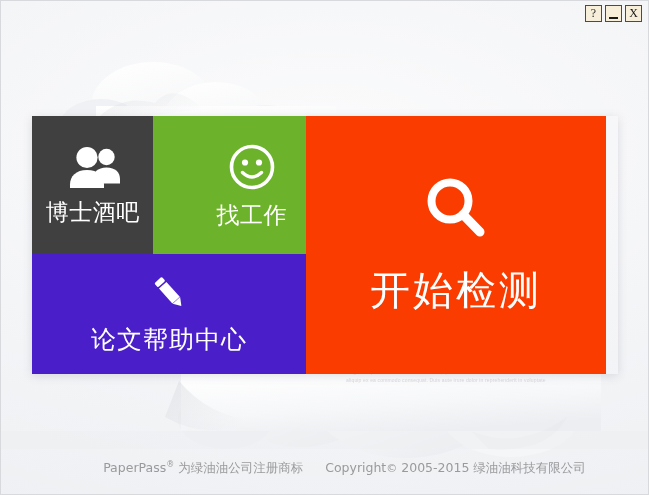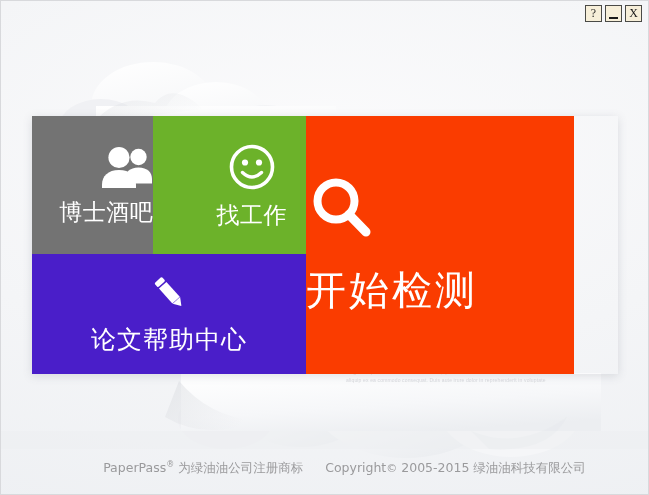--- a/index.html
+++ b/index.html
@@ -116,43 +116,42 @@
     display: flex;
     flex-direction: column;
     align-items: center;
     justify-content: center;
     cursor: pointer;
     overflow: hidden;
   }
   .tile-doctor-bar {
     width: 153px;
     height: 138px;
-    background: #737373;
-    align-items: flex-end;
+    background: #404040;
   }
   .tile-find-job {
     width: 137px;
     height: 138px;
     background: #6cb22a;
     padding-left: 44px;
   }
   .tile-paper-help {
     width: 274px;
     height: 120px;
     background: #4a1ec9;
     justify-content: center;
     gap: 10px;
   }
   .tile-start-check {
-    width: 268px;
+    width: 300px;
     height: 258px;
     background: #fa3c00;
     display: flex;
     flex-direction: column;
-    align-items: flex-start;
+    align-items: center;
     justify-content: center;
     cursor: pointer;
   }
 
   .tile-icon {
     display: block;
     line-height: 0;
   }
   .tile-label {
     color: #ffffff;

